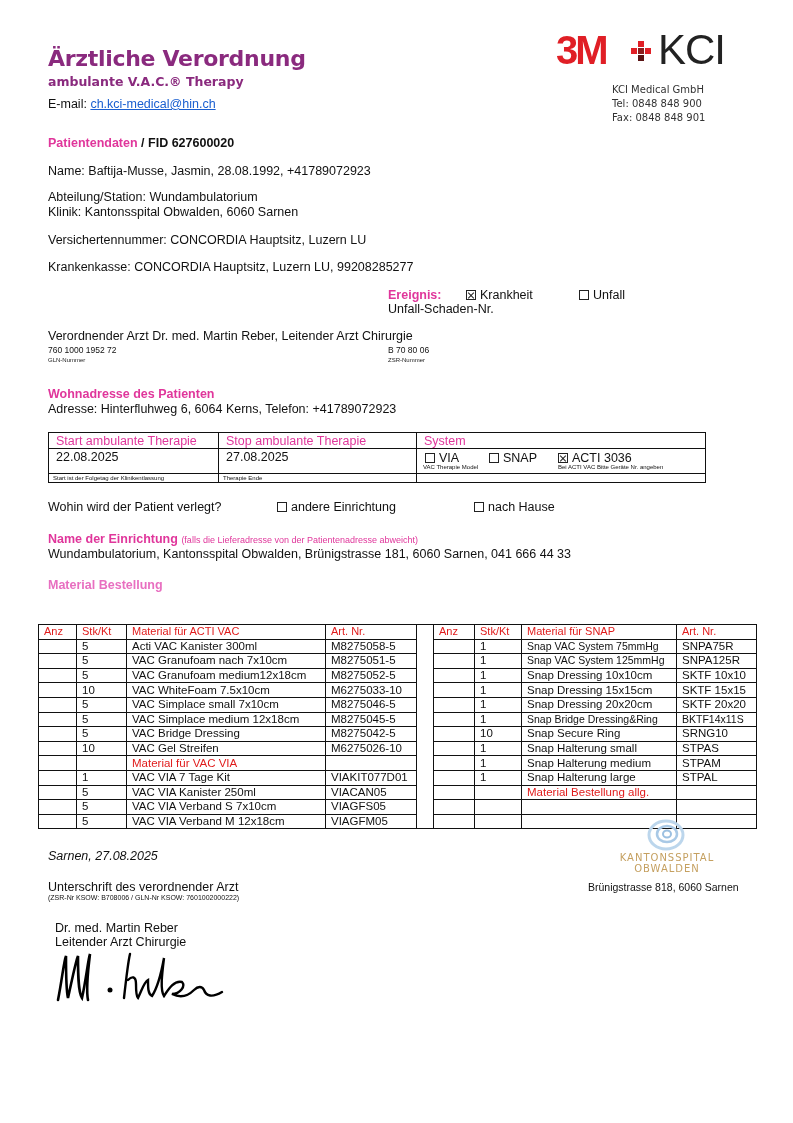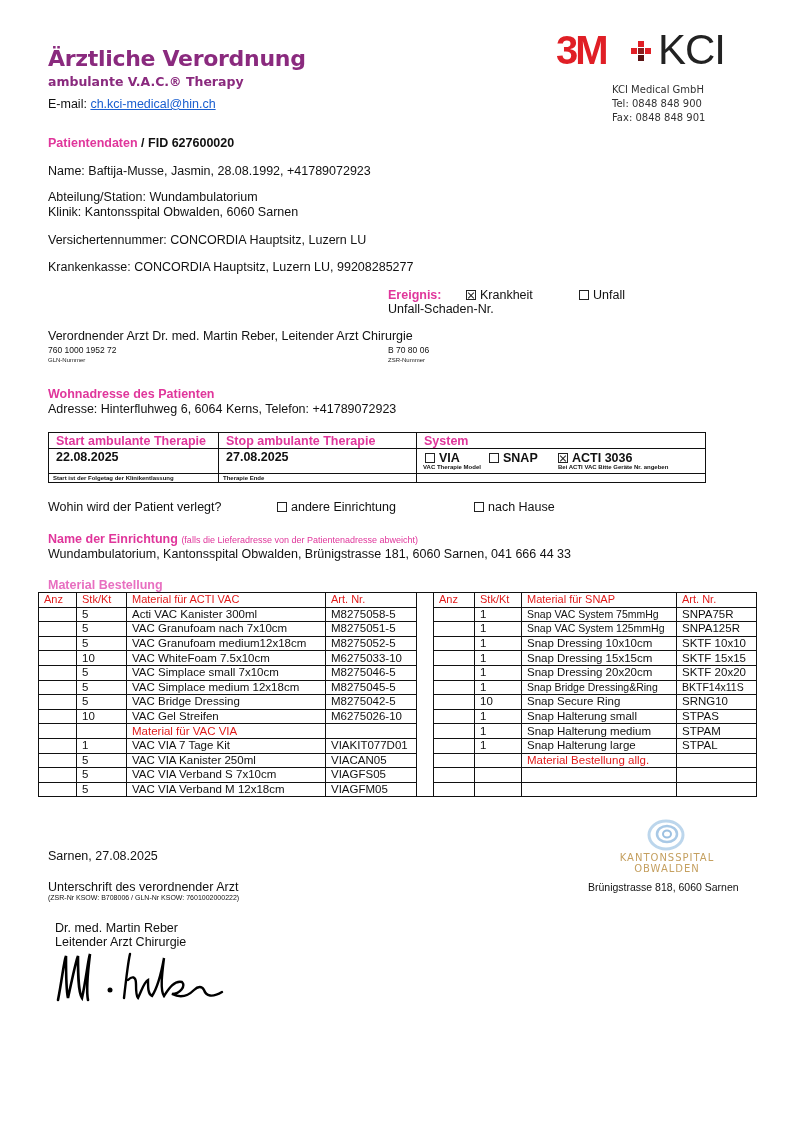--- a/index.html
+++ b/index.html
@@ -19,37 +19,37 @@
   .kci-addr div { white-space: nowrap; }
   .sec-head { font-weight: bold; font-size: 12.5px; }
   .line { font-size: 12.5px; text-align: center; }
   .tiny { font-size: 6px; color: #222; }
   .cb { display: inline-block; width: 10px; height: 10px; border: 1px solid #222; vertical-align: -1px; margin-right: 4px; position: relative; }
   .cb.checked::before, .cb.checked::after { content: ""; position: absolute; left: 0; top: 3.5px; width: 8px; height: 1px; background: #222; }
   .cb.checked::before { transform: rotate(45deg); }
   .cb.checked::after { transform: rotate(-45deg); }
 
   
-  .therapy { position: absolute; left: 48px; top: 432px; width: 658px; border: 1px solid #111; font-weight: bold; }
+  .therapy { position: absolute; left: 48px; top: 432px; width: 658px; border: 1px solid #111; }
   .therapy .row { display: flex; }
   .therapy .c1 { width: 170px; border-right: 1px solid #111; }
   .therapy .c2 { width: 198px; border-right: 1px solid #111; }
   .therapy .c3 { flex: 1; }
   .therapy .hdr { height: 16px; border-bottom: 1px solid #111; }
   .therapy .hdr div { padding-left: 7px; color: #e0369b; font-size: 12.5px; line-height: 16px; }
   .therapy .val { height: 24px; }
   .therapy .val .c1, .therapy .val .c2 { padding-left: 7px; font-size: 12.5px; line-height: 17px; }
   .therapy .foot { height: 9px; border-top: 1px solid #111; }
   .therapy .foot div { padding-left: 4px; font-size: 6px; line-height: 8px; }
   .sysopts { position: relative; height: 24px; font-size: 12.5px; }
   .sysopts span.opt { position: absolute; top: 2px; }
   .sysopts .small { position: absolute; top: 15px; font-size: 6px; }
 
   
-  .mat { position: absolute; left: 38px; top: 592px; border-collapse: collapse; font-size: 11.5px; border-radius: 14px; }
+  .mat { position: absolute; left: 38px; top: 624px; border-collapse: collapse; font-size: 11.5px; border-radius: 14px; }
   .mat td { border: 1px solid #111; height: 14.6px; padding: 0 0 0 5px; line-height: 13px; white-space: nowrap; overflow: hidden; }
   .mat td.gap { border-top: none; border-bottom: none; }
   .mat tr.head td { color: #e01b1b; font-size: 11px; }
   .mat td.sm { font-size: 10.5px; }
 
   .ksow-logo { left: 646px; top: 818px; width: 40px; height: 34px; }
   .ksow-name { left: 612px; top: 852px; width: 110px; text-align: center; color: #c5a060; font-size: 10px; letter-spacing: 1px; line-height: 11px; font-family: "DejaVu Sans", sans-serif; }
   .sig { left: 52px; top: 950px; width: 180px; height: 55px; }
 </style>
 </head>
@@ -307,21 +307,21 @@
         <td>VIAGFM05</td>
         <td class="gap" style="border-bottom: 1px solid rgb(17, 17, 17);"></td>
         <td></td>
         <td></td>
         <td></td>
         <td></td>
       </tr>
     </tbody>
 </table>
 
-<div class="abs line" style="left:48px; top:849px;">Sarnen, 27.08.2025</div>
+<div class="abs line" style="left:48px; top:849px;font-style:italic;">Sarnen, 27.08.2025</div>
 <div class="abs line" style="left:48px; top:880px;">Unterschrift des verordnender Arzt</div>
 <div class="abs" style="left:48px; top:894px; font-size:7px;">(ZSR-Nr KSOW: B708006 / GLN-Nr KSOW: 7601002000222)</div>
 
 <svg class="abs ksow-logo" viewBox="0 0 40 34">
   <ellipse cx="20" cy="17" rx="17" ry="14" fill="none" stroke="#bcd6ec" stroke-width="3"></ellipse>
   <ellipse cx="21" cy="16" rx="10" ry="8" fill="none" stroke="#a9c9e6" stroke-width="2.5"></ellipse>
   <ellipse cx="21" cy="16" rx="4" ry="3.5" fill="none" stroke="#9cc0e1" stroke-width="2"></ellipse>
 </svg>
 <div class="abs ksow-name">
   <div>KANTONSSPITAL</div>

